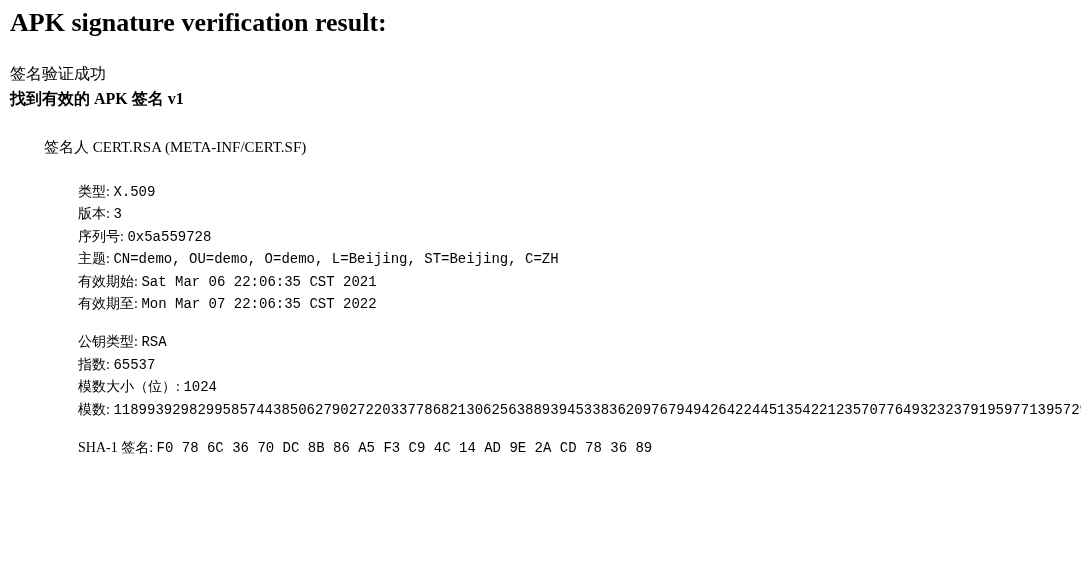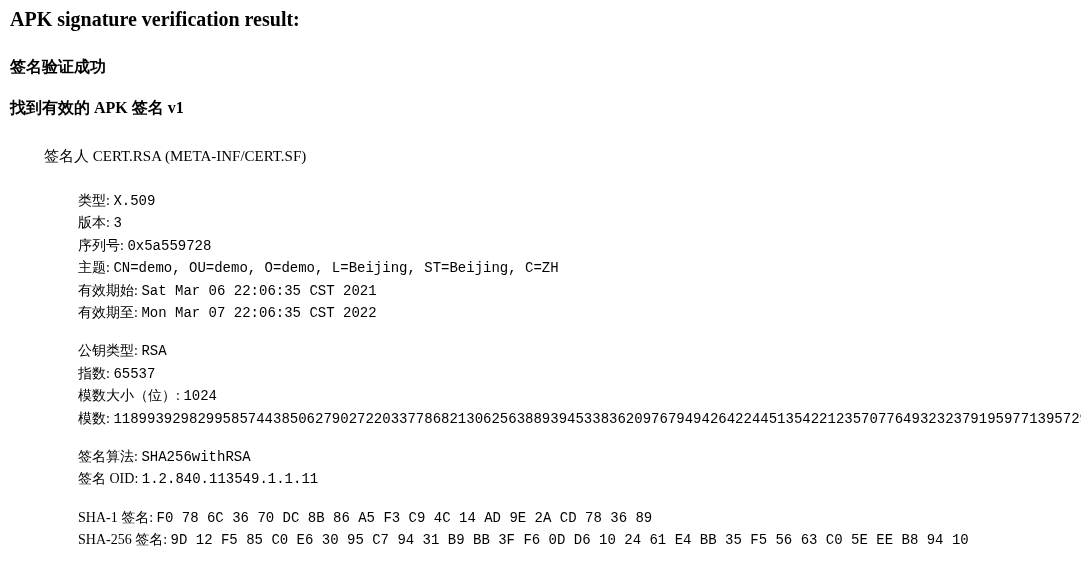--- a/index.html
+++ b/index.html
@@ -11,28 +11,28 @@
       font-family: "Times New Roman", serif;
       background: #fff;
       padding: 8px 10px;
       width: 1081px;
       height: 578px;
       overflow-y: scroll;
       overflow-x: hidden;
       position: relative;
     }
     h2.title {
-      font-size: 20px;
+      font-size: 26px;
       font-weight: bold;
       margin-bottom: 26px;
     }
     h3.status {
       font-size: 16px;
-      font-weight: bold;
-      margin-bottom: 20px;
+      font-weight: normal;
+      margin-bottom: 4px;
       font-family: SimSun, "Times New Roman", serif;
     }
     h3.found {
       font-size: 16px;
       font-weight: bold;
       margin-bottom: 28px;
       font-family: SimSun, "Times New Roman", serif;
     }
     h4.signer {
       font-size: 15px;
@@ -102,31 +102,20 @@
       <span class="label">指数: </span><span class="value">65537</span>
     </div>
     <div class="row">
       <span class="label">模数大小（位）: </span><span class="value">1024</span>
     </div>
     <div class="row">
       <span class="label">模数: </span><span class="value">118993929829958574438506279027220337786821306256388939453383620976794942642244513542212357077649323237919597713957297112495046938731373...</span>
     </div>
   </div>
 
-  <div class="section">
-    <div class="row">
-      <span class="label">签名算法: </span><span class="value">SHA256withRSA</span>
-    </div>
-    <div class="row">
-      <span class="label">签名 OID: </span><span class="value">1.2.840.113549.1.1.11</span>
-    </div>
-  </div>
 
   <div class="section">
     <div class="row">
       <span class="label">SHA-1 签名: </span><span class="value">F0 78 6C 36 70 DC 8B 86 A5 F3 C9 4C 14 AD 9E 2A CD 78 36 89</span>
-    </div>
-    <div class="row">
-      <span class="label">SHA-256 签名: </span><span class="value">9D 12 F5 85 C0 E6 30 95 C7 94 31 B9 BB 3F F6 0D D6 10 24 61 E4 BB 35 F5 56 63 C0 5E EE B8 94 10</span>
     </div>
   </div>
 
 </div>
 
 </body></html>

